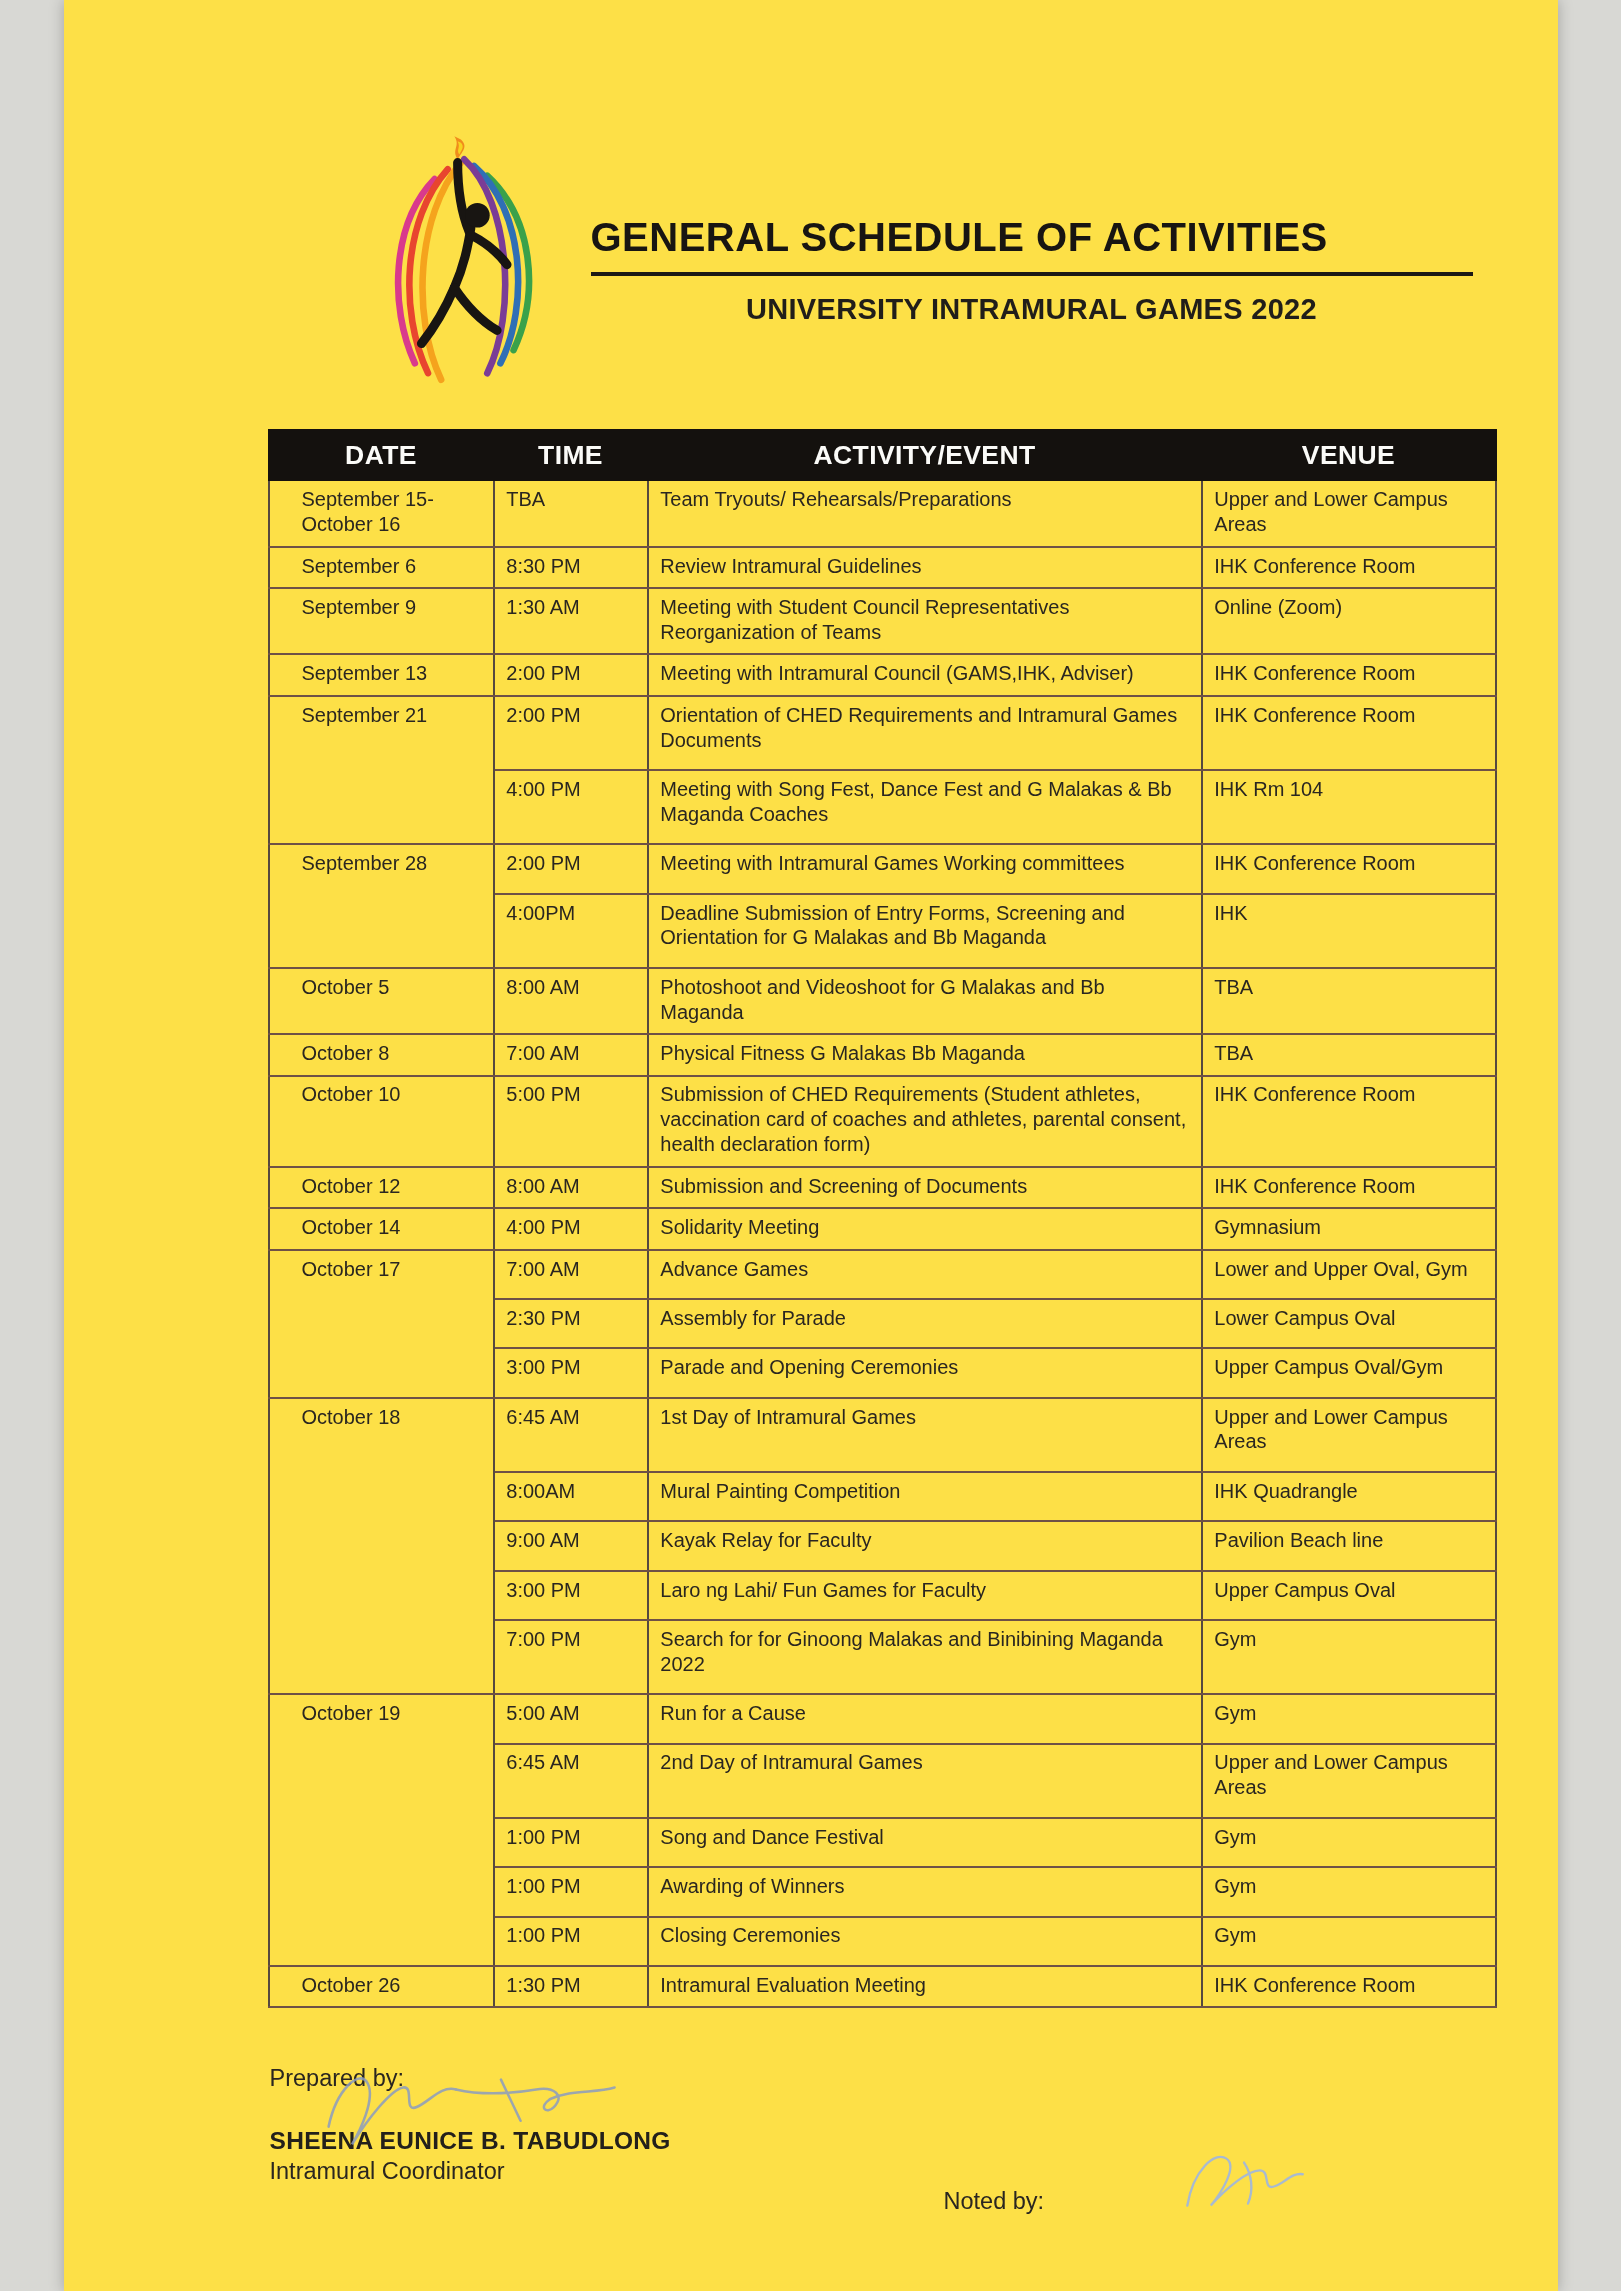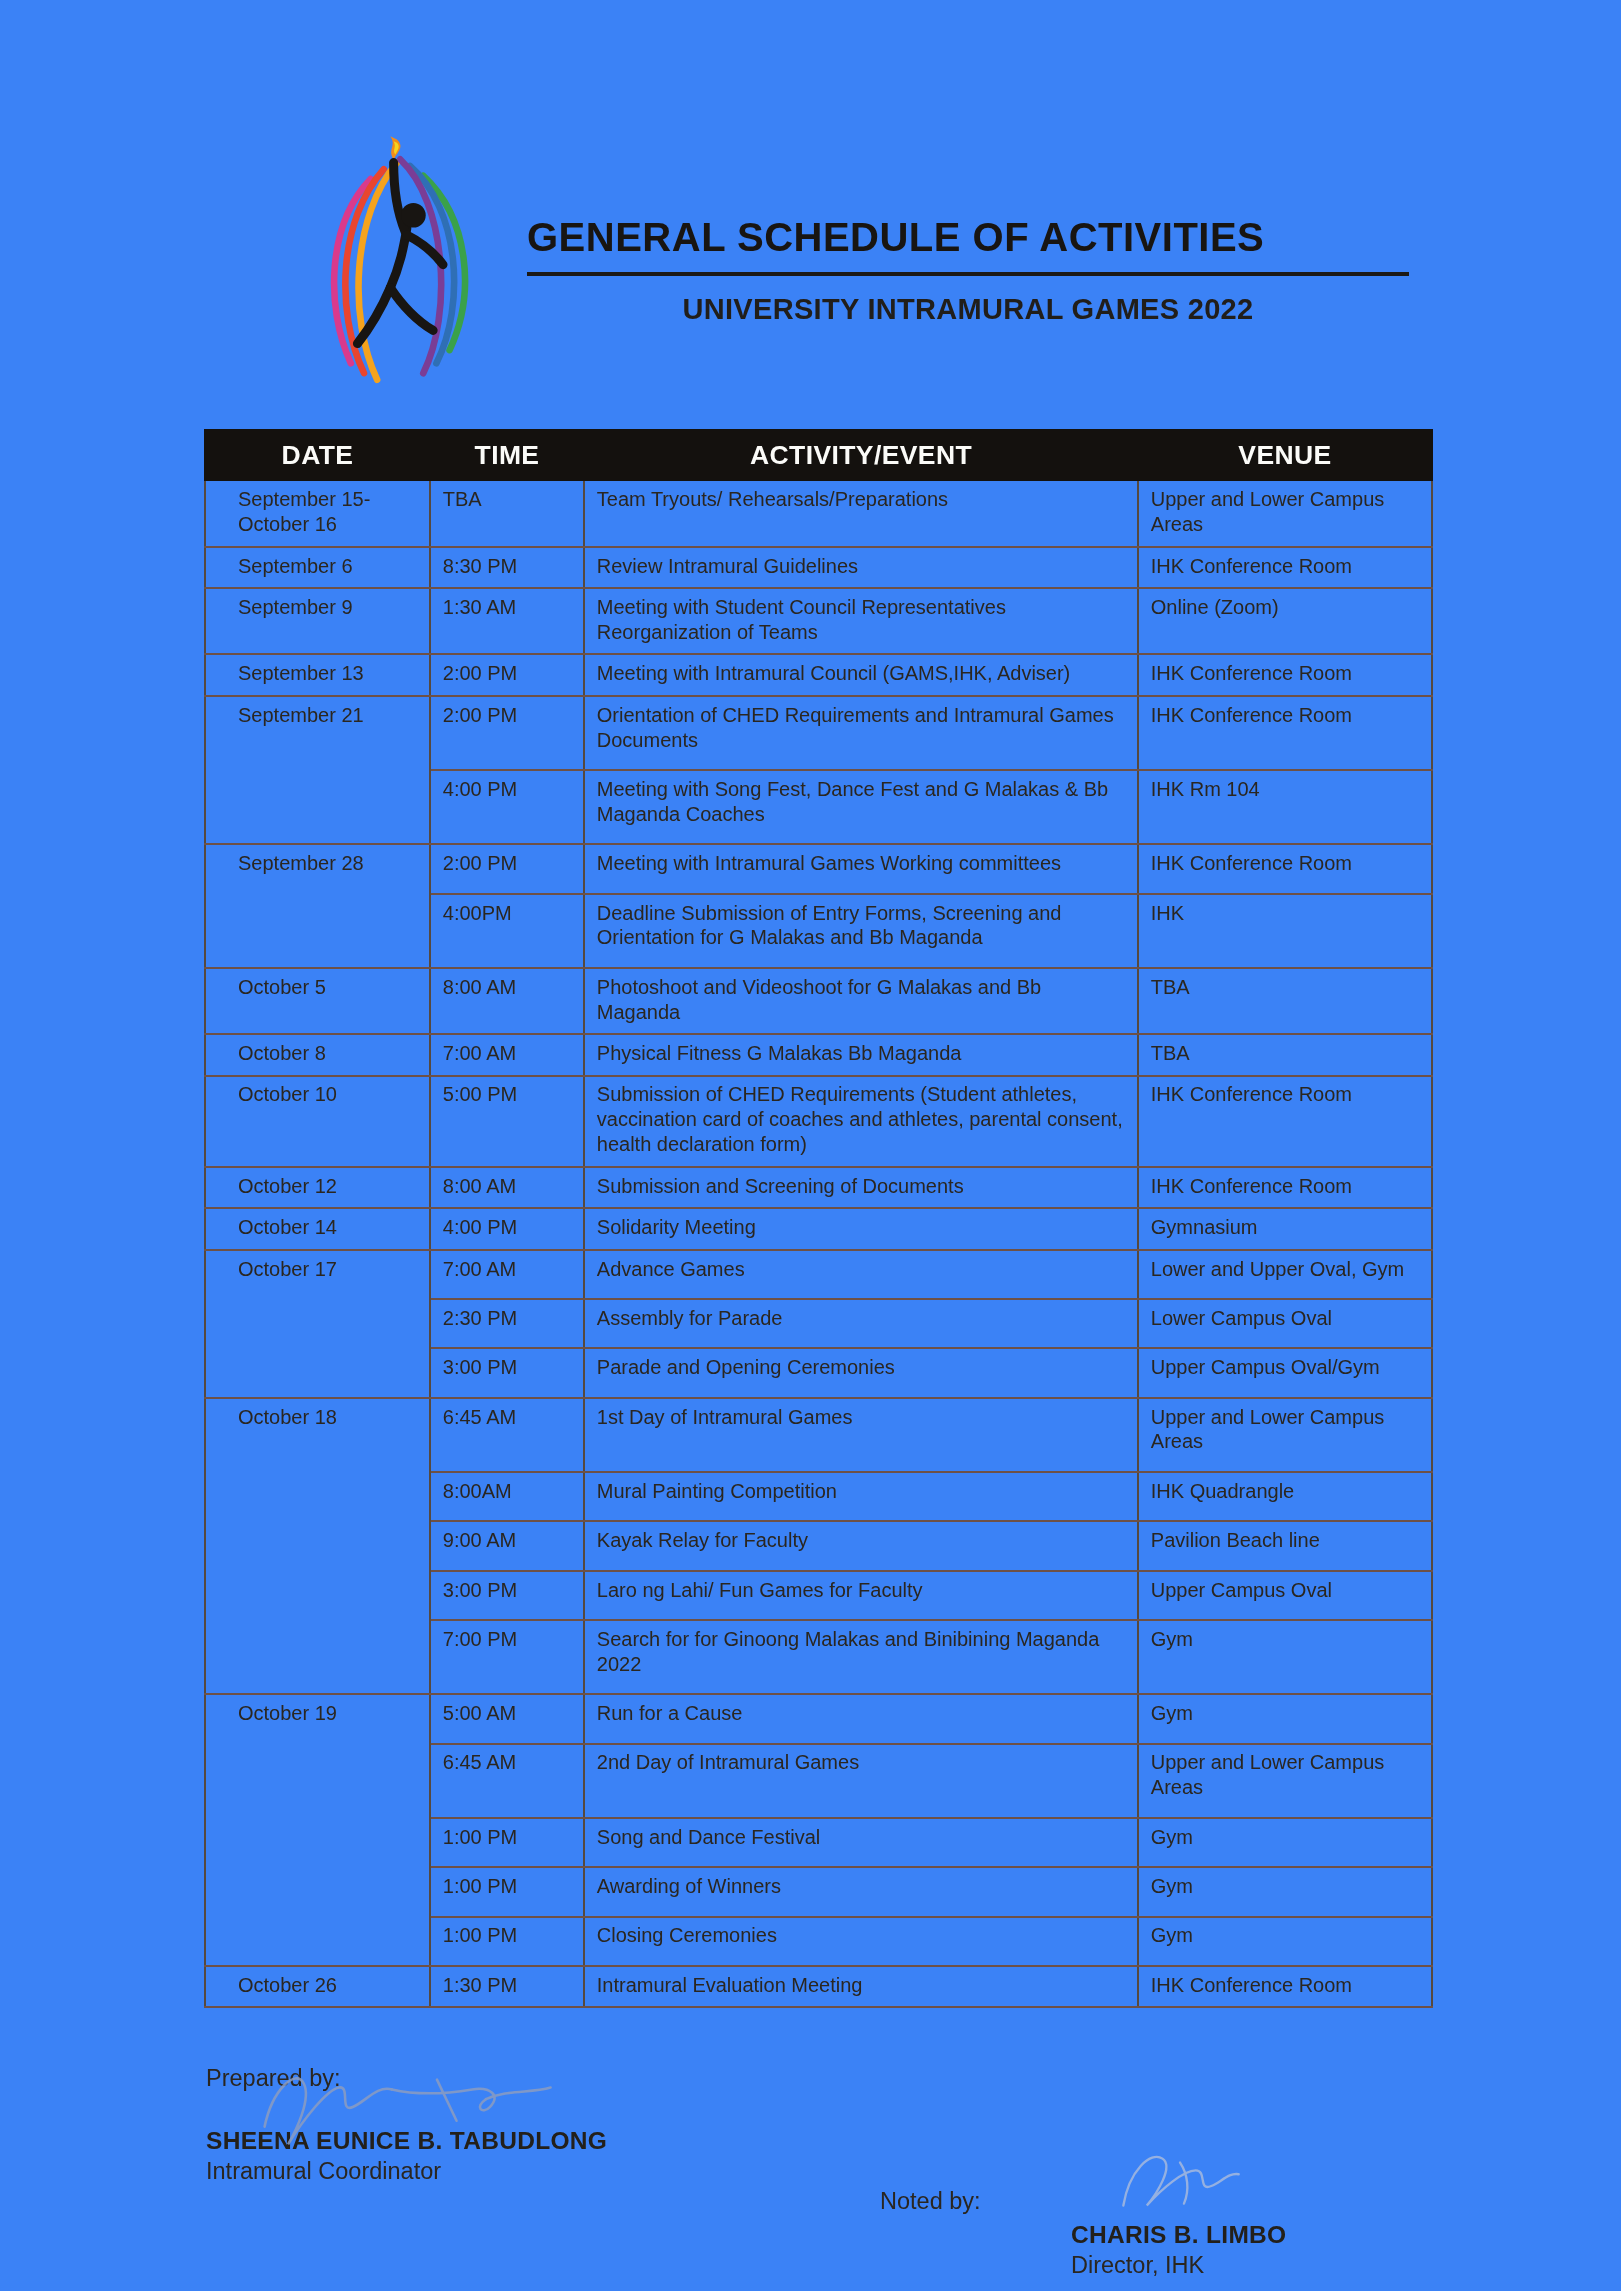--- a/index.html
+++ b/index.html
@@ -1,18 +1,18 @@
 <!DOCTYPE html>
 <html><head>
 <meta charset="utf-8">
 <style>
   html,body{margin:0;padding:0;background:#d8d8d4;}
   body{display:flex;justify-content:center;font-family:"Liberation Sans", sans-serif;}
   .page{
-    position:relative;width:1621px;height:2292px;background:#3b82f6;
+    position:relative;width:1494px;height:2292px;background:#fde047;
     color:#26231f;overflow:hidden;box-shadow:0 0 13.7px rgba(0,0,0,.25);
   }
   .content{position:absolute;left:204px;top:125px;width:1227px;}
 
   
   .masthead{position:relative;height:294px;}
   .logo-wrap{position:absolute;left:116px;top:7.8px;width:167px;height:255px;}
   .title-wrap{position:absolute;left:323px;top:90px;width:882px;}
   .doc-title{
     font-size:40px;font-weight:bold;color:#181512;letter-spacing:0.5px;
@@ -275,22 +275,18 @@
       </div>
 
       <div class="noted">
         <svg class="sig-svg sig-noted-svg" width="176" height="98" viewBox="0 0 180 100">
           <g fill="none" stroke="#9fb6df" stroke-width="2.4" stroke-linecap="round" opacity="0.9">
             <path d="M30,70 C36,34 58,14 70,22 C82,30 64,58 54,70 C70,52 92,34 104,34 C116,34 106,56 120,50 C130,46 138,36 148,38"></path>
             <path d="M88,26 C96,38 98,54 92,68"></path>
           </g>
         </svg>
         <div class="sig-label">Noted by:</div>
-        <div class="name-block">
-          <div class="sig-name">CHARIS B. LIMBO</div>
-          <div class="sig-role">Director, IHK</div>
-        </div>
       </div>
 
     </div>
   </div>
 </div>
 
 
 </body></html>

